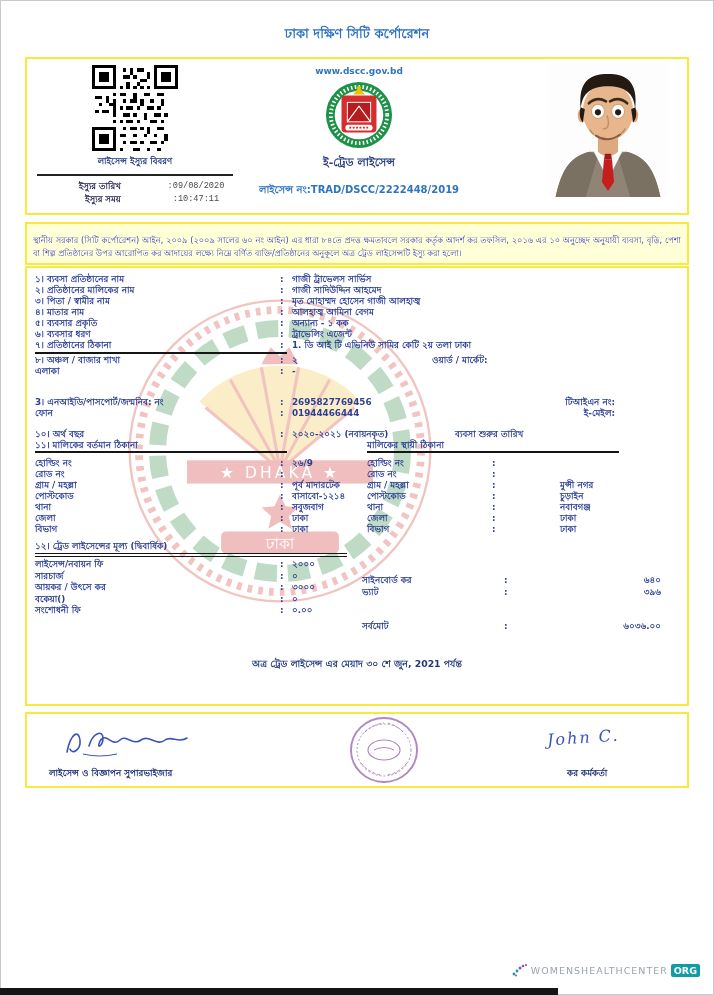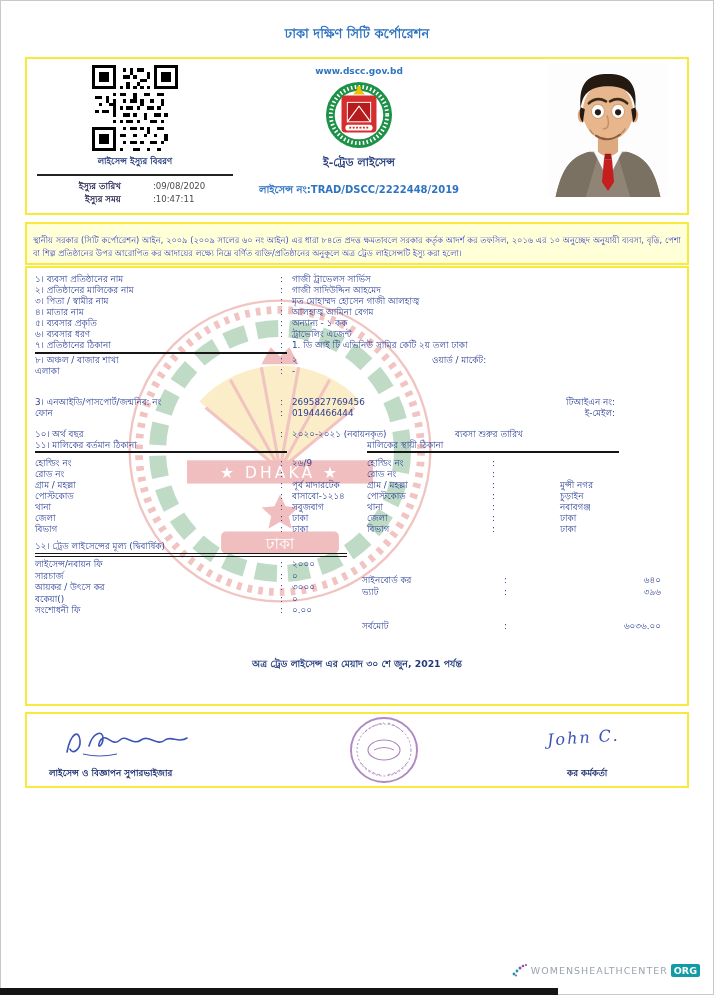--- a/index.html
+++ b/index.html
@@ -11,37 +11,37 @@
              color:var(--accent-blue,#2f74c0);}
 
   
   .header-box{top:57px;left:25px;width:664px;height:158px;}
   .qr-col{position:absolute;left:4px;top:4px;width:208px;text-align:center;}
   .qr{width:86px;height:86px;display:block;margin:2px auto 0;}
   .qr-cap{margin-top:4px;font-size:8.6px;font-weight:bold;color:#233a7d;}
   .qr-line{height:2px;background:#222;width:196px;margin:5px auto 4px;}
   .issue-row{display:flex;justify-content:center;line-height:12.5px;font-size:8.6px;white-space:nowrap;gap:32px;}
   .il{width:96px;text-align:right;font-weight:bold;color:#2a2a56;}
-  .iv{width:92px;text-align:left;margin-left:0;color:#4a4a4a;}
+  .iv{width:92px;text-align:center;margin-left:0;color:#4a4a4a;font-family:Liberation Mono, monospace;}
   .center-col{position:absolute;left:232px;top:0;width:200px;text-align:center;}
   .www{margin-top:7px;font-size:9px;font-weight:bold;color:var(--accent-blue,#2f74c0);}
   .logo{width:68px;height:68px;display:block;margin:5px auto 0;}
   .etrade{margin-top:5px;font-size:11px;font-weight:bold;color:#233a7d;}
   .licno{margin-top:9px;font-size:10px;font-weight:bold;color:var(--accent-blue,#2f74c0);white-space:nowrap;}
   .photo{position:absolute;left:520px;top:4px;width:122px;height:134px;}
 
   
   .para-box{top:222px;left:25px;width:664px;height:43px;background:#ffffd8;}
   .para{margin:10px 6px;font-size:8.2px;line-height:13px;color:#3a41c9;text-align:justify;}
 
   
   .form-box{top:266px;left:25px;width:664px;height:440px;}
   .watermark{position:absolute;left:98px;top:28px;width:310px;height:310px;opacity:.3;pointer-events:none;}
   .form-content{position:relative;padding:6px 8px 0;font-size:8.8px;color:var(--navy,#2c3f93);}
-  .r{position:relative;display:flex;line-height:11px;white-space:nowrap;}
+  .r{position:relative;display:flex;line-height:11px;white-space:nowrap;font-weight:bold;}
   .fee-r{line-height:11.5px;}
   .cl{width:245px;flex:none;}
   .cc{width:12px;flex:none;}
   .cc::before{content:":";}
   .cv{flex:1;}
   .rabs{position:absolute;top:0;}
   .pos-ward{left:397px;}
   .pos-right{right:64px;text-align:right;}
   .pos-start{left:420px;}
   .sep{height:2px;background:#151515;width:252px;margin:1px 0;}

